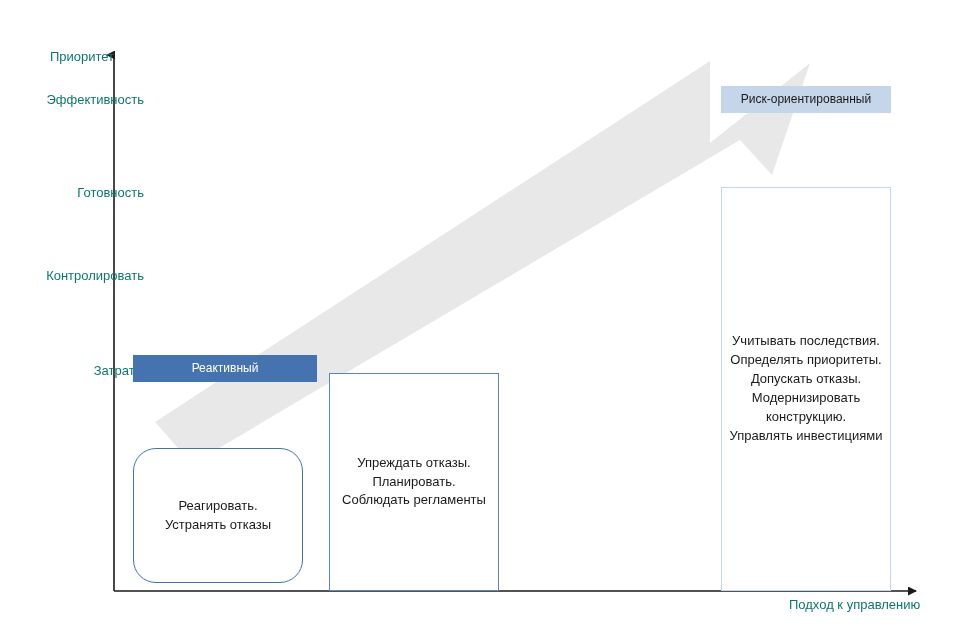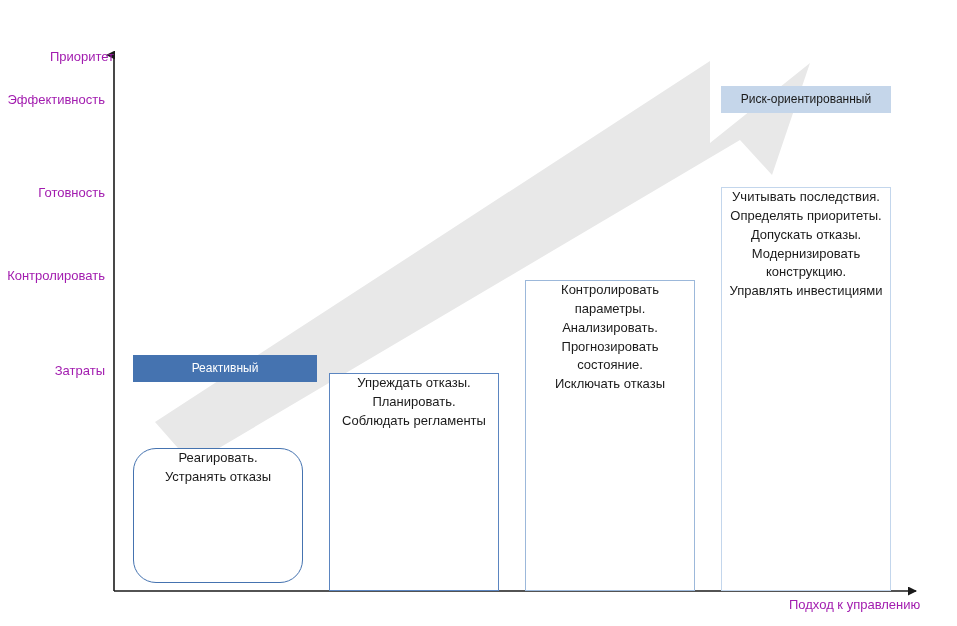--- a/index.html
+++ b/index.html
@@ -25,27 +25,27 @@
     left: 0;
     top: 0;
     width: 957px;
     height: 626px;
     pointer-events: none;
   }
   .y-tick-label,
   .axis-title {
     position: absolute;
     font-size: 13px;
-    color: #a21caf;
+    color: #0f766e;
     white-space: nowrap;
     line-height: 1;
   }
   .y-tick-label {
     text-align: right;
-    right: 852px; 
+    right: 813px; 
   }
   .axis-title-y {
     right: 843px;
     text-align: right;
   }
   .axis-title-x {
     left: 789px;
     top: 598px;
   }
   
@@ -71,21 +71,21 @@
   }
   .stage-header.dark { color: #ffffff; }
   .stage-header.light { color: #1a1a1a; }
   .stage-box {
     position: absolute;
     box-sizing: border-box;
     background: #ffffff;
     border-style: solid;
     border-width: 1px;
     display: flex;
-    align-items: flex-start;
+    align-items: center;
     justify-content: center;
   }
   .stage-box-text {
     font-size: 13px;
     line-height: 1.45;
     color: #1a1a1a;
     text-align: center;
     white-space: pre-line;
     padding: 0 6px;
   }
@@ -128,26 +128,20 @@
     <div class="stage-box-text">Реагировать.
 Устранять отказы</div>
   </div>
 
   <div class="stage-box" style="left:329px; top:373px; width:170px; height:218px; border-color:#5b85c0;">
     <div class="stage-box-text">Упреждать отказы.
 Планировать.
 Соблюдать регламенты</div>
   </div>
 
-  <div class="stage-box" style="left:525px; top:280px; width:170px; height:311px; border-color:#9cb8da;">
-    <div class="stage-box-text">Контролировать параметры.
-Анализировать.
-Прогнозировать состояние.
-Исключать отказы</div>
-  </div>
 
   <div class="stage-header light" style="left:721px; top:86px; width:170px; background:#c5d6ea;">
     <span>Риск-ориентированный</span>
   </div>
   <div class="stage-box" style="left:721px; top:187px; width:170px; height:404px; border-color:#c3d6ec;">
     <div class="stage-box-text">Учитывать последствия.
 Определять приоритеты.
 Допускать отказы.
 Модернизировать
 конструкцию.

